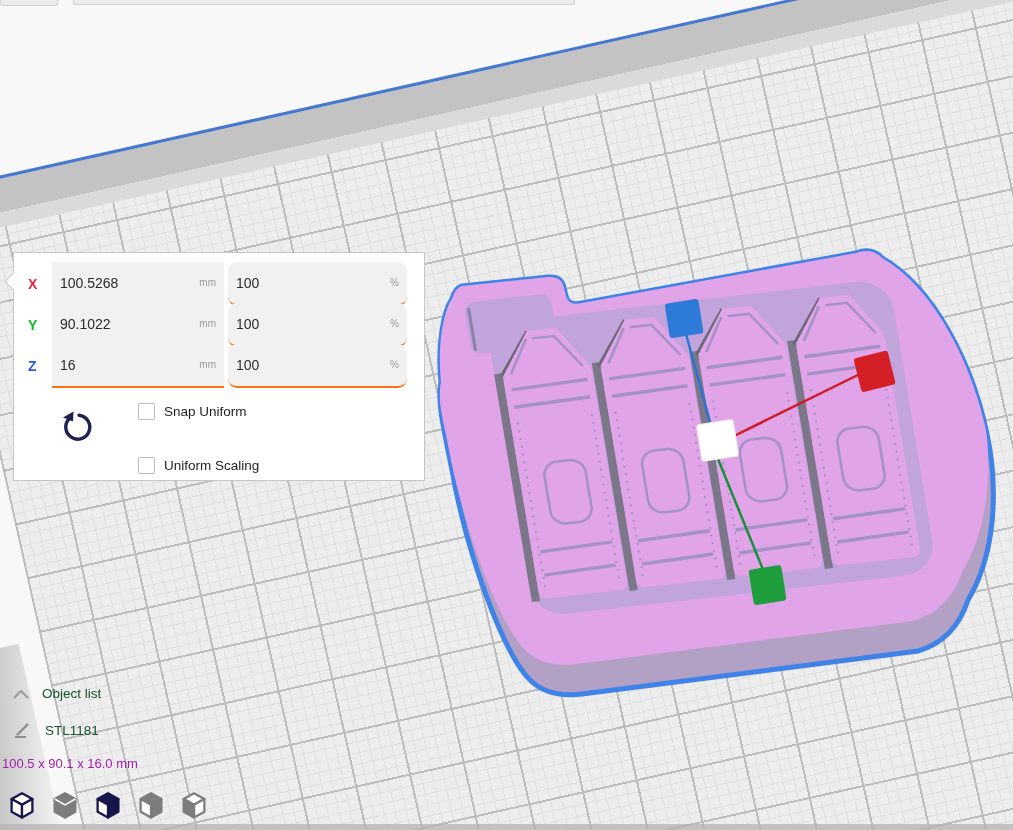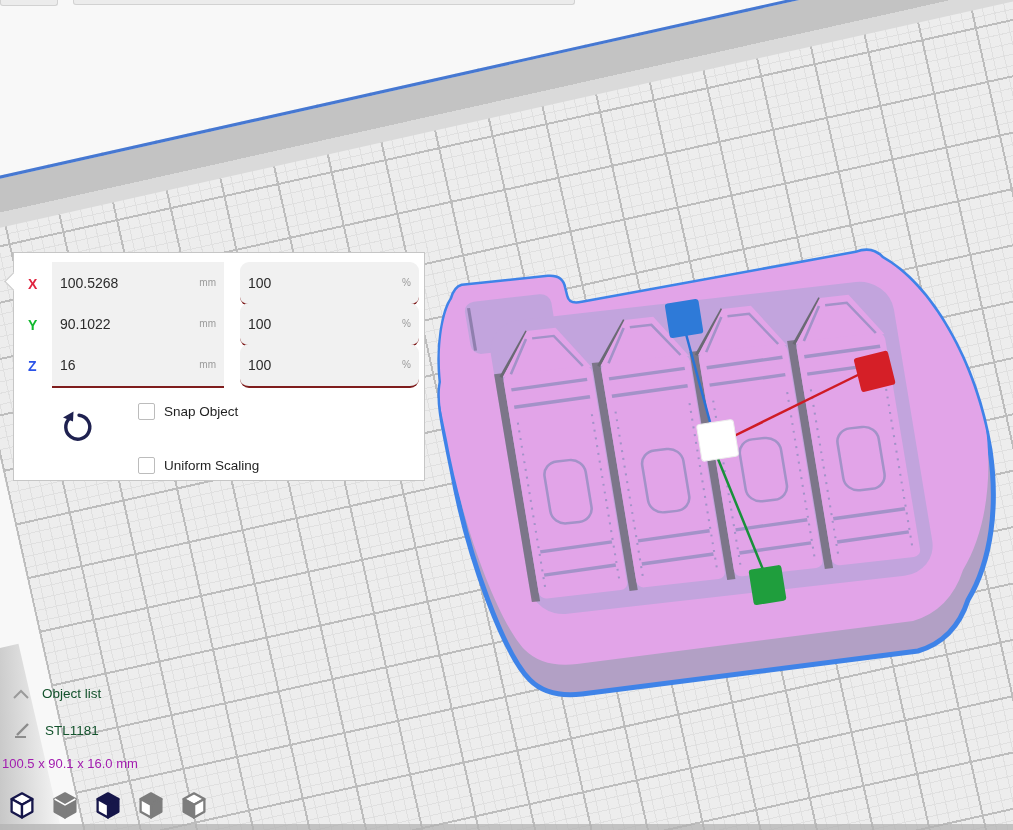--- a/index.html
+++ b/index.html
@@ -32,26 +32,26 @@
   .scene{position:absolute;left:0;top:0;}
 
   
   .scale-panel{position:absolute;left:13px;top:252px;width:412px;height:229px;background:#ffffff;
     border:1px solid #c6c6c6;box-sizing:border-box;}
   .scale-panel .arrow{position:absolute;left:-7px;top:22px;width:12px;height:12px;background:#ffffff;
     border-left:1px solid #c6c6c6;border-bottom:1px solid #c6c6c6;transform:rotate(45deg);}
   .axis-row{position:absolute;left:0;width:100%;height:29px;display:flex;align-items:center;}
   .axis-row .axis-label{width:24px;margin-left:14px;font-size:14px;font-weight:bold;text-align:left;}
   .field{display:flex;align-items:center;justify-content:space-between;height:44px;background:#f1f1f1;
-    border:none;border-bottom:2px solid #7f1d1d;box-sizing:border-box;padding:0 8px;}
+    border:none;border-bottom:2px solid #f97316;box-sizing:border-box;padding:0 8px;}
   .field .val{font-size:14px;color:#2b2b2b;background:transparent;border:none;outline:none;
     font-family:"Liberation Sans",sans-serif;width:110px;padding:0;}
   .field .unit{font-size:10px;color:#9b9b9b;}
   .field.f1{width:172px;}
-  .field.f2{width:179px;margin-left:16px;border-radius:9px;}
+  .field.f2{width:179px;margin-left:4px;border-radius:9px;}
   .check-row{position:absolute;left:124px;display:flex;align-items:center;gap:9px;}
   .check-row .box{width:17px;height:17px;background:#fff;border:1px solid #bcbcbc;border-radius:2px;box-sizing:border-box;}
   .check-row .lbl{font-size:13.5px;color:#1f1f1f;}
   .reset-btn{position:absolute;left:58px;top:408px;width:36px;height:38px;cursor:pointer;background:transparent;border:none;padding:0;}
 
   
   .stl-thumb{position:absolute;left:210px;top:564px;width:88px;height:94px;background:#ffffff;}
 
   
   .status-text{position:absolute;color:#a21caf;font-size:13px;}
@@ -181,21 +181,21 @@
         <span class="unit">mm</span>
       </div>
       <div class="field f2">
         <input class="val" value="100" style="">
         <span class="unit">%</span>
       </div>
     </div>
 
     <div class="check-row" style="top:150px;">
       <span class="box"></span>
-      <span class="lbl">Snap Object</span>
+      <span class="lbl">Snap Uniform</span>
     </div>
     <div class="check-row" style="top:204px;">
       <span class="box"></span>
       <span class="lbl">Uniform Scaling</span>
     </div>
   </div>
 
   <button class="reset-btn">
     <svg width="36" height="38" viewBox="0 0 36 38">
       <path d="M12,10 A 12,12 0 1 0 21,7.2" fill="none" stroke="#1f2150" stroke-width="3.4" stroke-linecap="round"></path>

